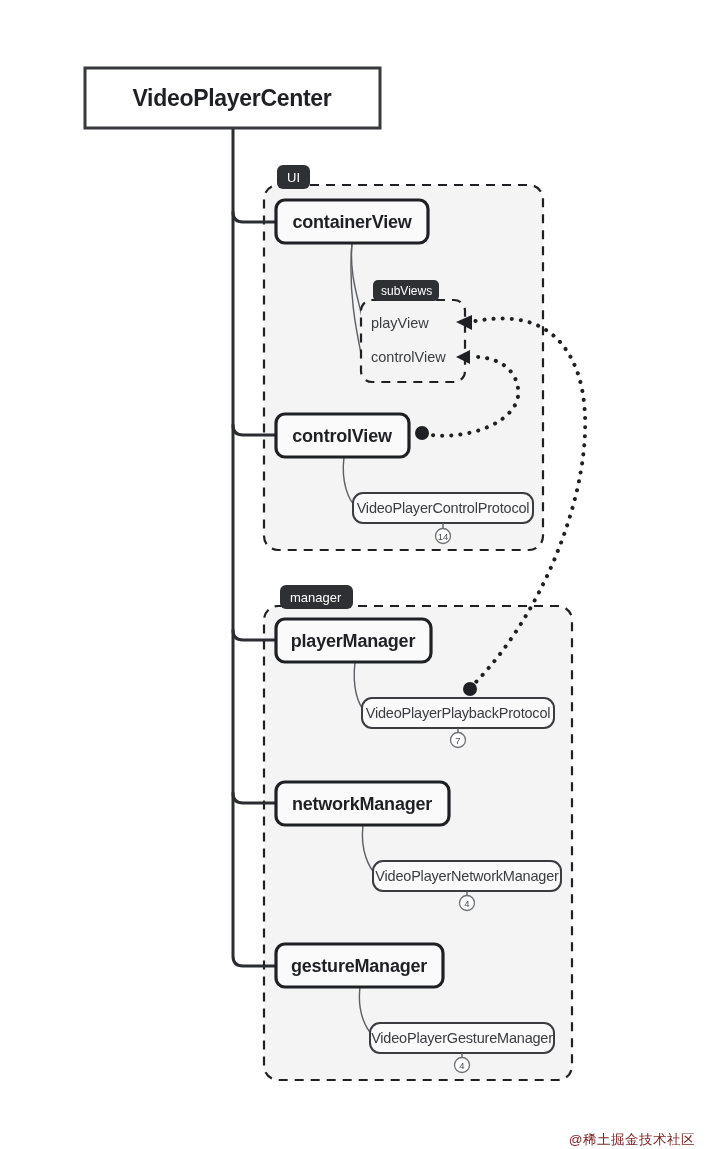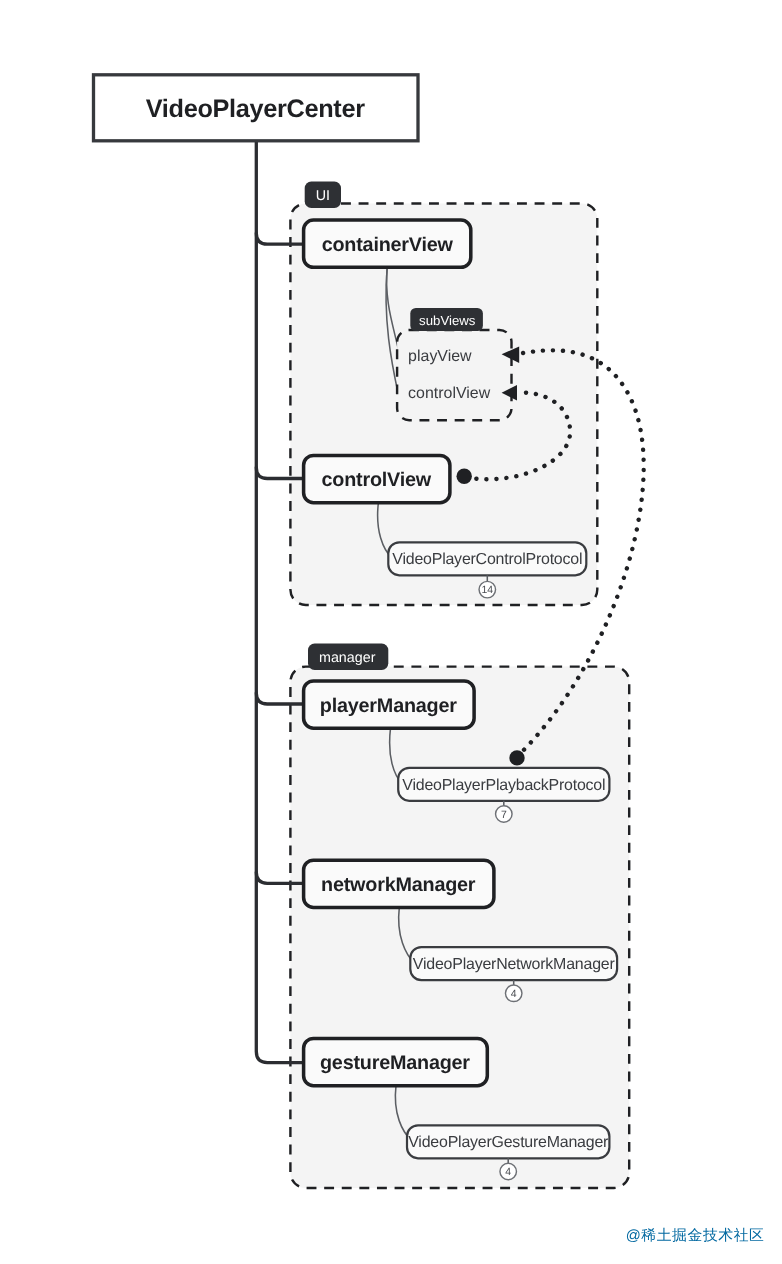--- a/index.html
+++ b/index.html
@@ -117,22 +117,22 @@
   }
   .dot-cap {
     fill: #1f2023;
   }
   .arrow-head {
     fill: #1f2023;
   }
   .watermark {
     position: absolute;
     right: 16px;
-    bottom: 17px;
-    color: #0369a1;
+    bottom: 0;
+    color: #7f1d1d;
     font-family: "Liberation Sans", sans-serif;
     font-size: 13.5px;
     letter-spacing: 0.5px;
     white-space: nowrap;
   }
 </style>
 </head>
 <body>
 
 <div id="diagram-root">

